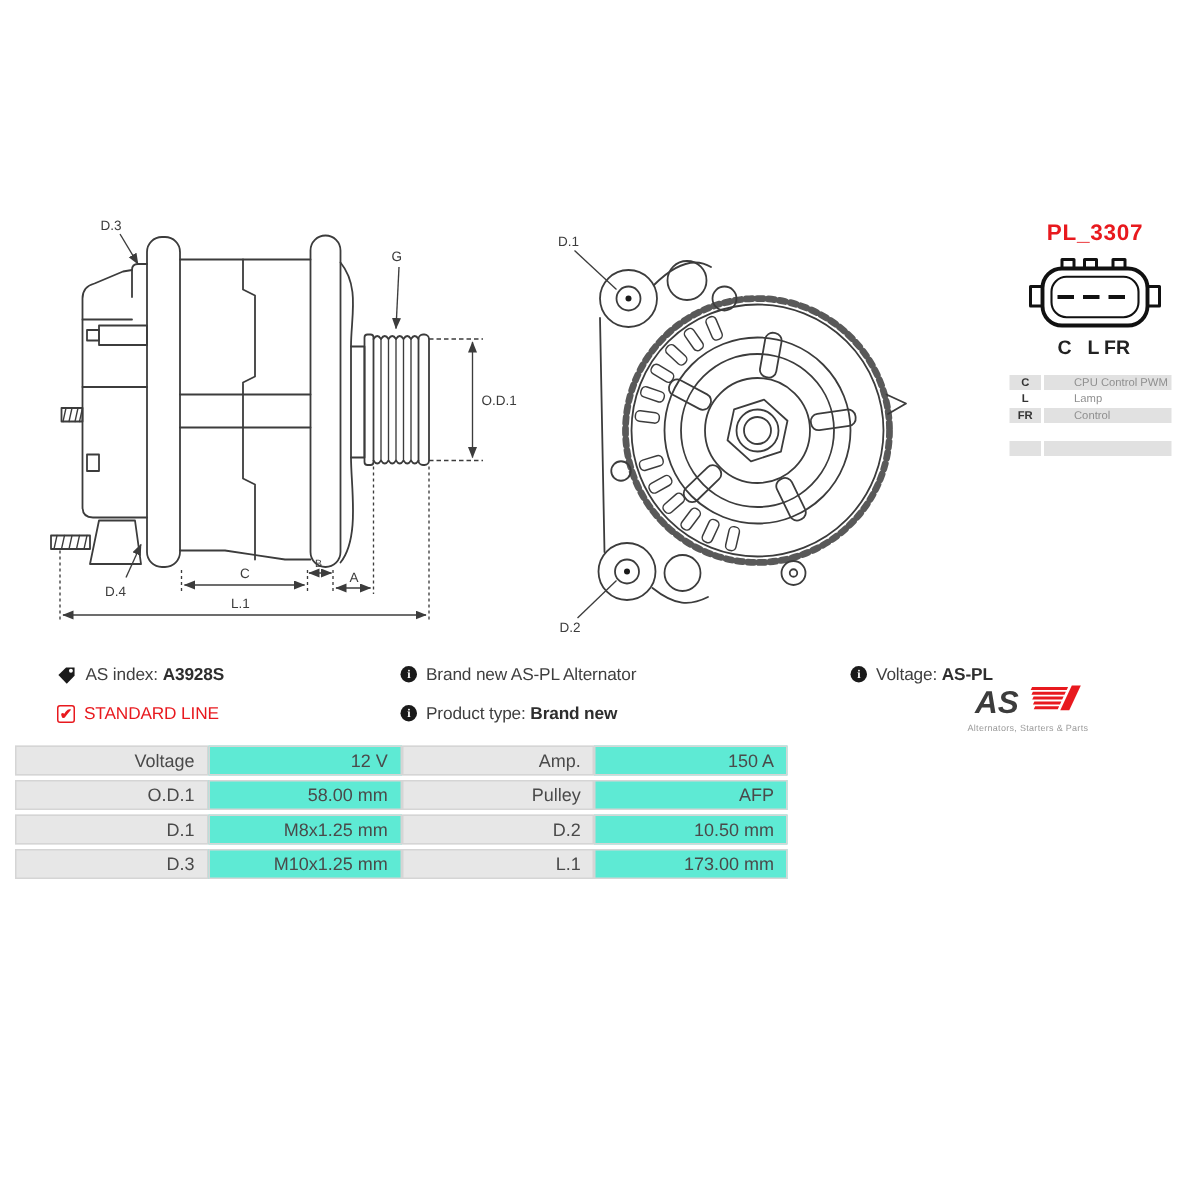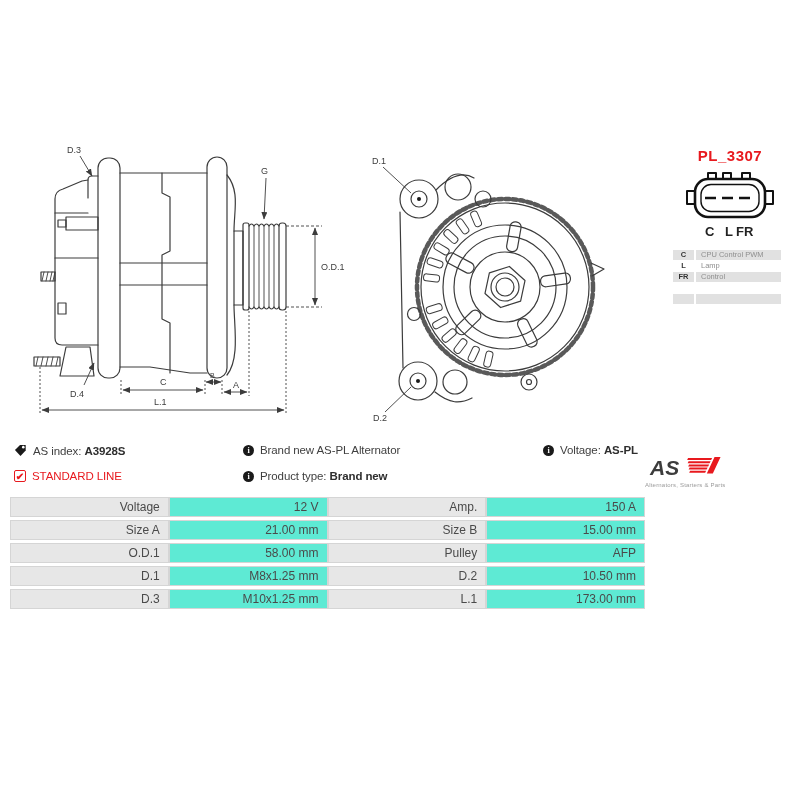--- a/index.html
+++ b/index.html
@@ -17,40 +17,40 @@
   .connector-panel{ position:absolute; left:663px; top:147px; width:134px; }
   .pl-title{ text-align:center; font-size:15px; font-weight:bold; color:var(--accent); letter-spacing:.5px; }
   .connector-svg{ display:block; margin:7px auto 0; }
   .pins-row{ position:relative; height:17px; margin-top:1px; }
   .pins-row span{ position:absolute; font-size:13px; font-weight:600; color:#222; }
   .pin-c{ left:42px; } .pin-l{ left:62px; } .pin-fr{ left:73px; }
   .legend{ margin:9px 0 0 10px; width:108px; }
   .legend-row{ display:flex; height:10px; line-height:10px; margin-bottom:1px; font-size:7.5px; }
   .legend-row:nth-child(odd) .legend-pin, .legend-row:nth-child(odd) .legend-desc{ background:#e1e1e1; }
   .legend-pin{ width:21px; text-align:center; font-weight:bold; color:#333; margin-right:2px; }
-  .legend-desc{ flex:1; padding-left:5px; color:#8f8f8f; }
+  .legend-desc{ flex:1; padding-left:20px; color:#8f8f8f; }
 
   
-  .info-item{ position:absolute; display:flex; align-items:center; gap:6px; font-size:11.5px; color:#3f3f3f; letter-spacing:-.1px; }
+  .info-item{ position:absolute; display:flex; gap:6px; font-size:11.5px; color:#3f3f3f; letter-spacing:-.1px;margin-left:24px; }
   .info-item b{ color:#2e2e2e; }
   .i1{ left:14px; top:444px; } .i2{ left:14px; top:470px; }
   .i3{ left:243px; top:444px; } .i4{ left:243px; top:470px; }
   .i5{ left:543px; top:444px; }
   .red-line{ color:var(--accent); font-weight:normal; }
   .info-icon{ width:11px; height:11px; border-radius:50%; background:#1a1a1a; color:#fff;
     font-size:8px; font-weight:bold; font-family:"Liberation Serif", serif;
     display:inline-flex; align-items:center; justify-content:center; flex:none; }
   .check-box{ width:12px; height:12px; border:1.7px solid var(--accent); border-radius:2px;
     color:var(--accent); font-size:10px; line-height:9px; display:inline-flex; align-items:center;
     justify-content:center; flex:none; font-weight:bold; }
   .logo{ position:absolute; left:645px; top:456px; width:78px; text-align:right; }
   .logo-caption{ font-size:6px; color:#9a9a9a; margin-top:0px; letter-spacing:.2px; white-space:nowrap; }
 
   
-  .spec-table{ position:absolute; left:10px; top:494px; width:635px; border-collapse:separate; border-spacing:0 3px; }
+  .spec-table{ position:absolute; left:10px; top:494px; width:515px; border-collapse:separate; border-spacing:0 3px; }
   .spec-table td{ height:20px; font-size:12px; color:#4a4a4a; text-align:right; padding:0 8px 0 0;
     border:1px solid var(--bordergray); width:25%; }
   .spec-table td.lbl{ background:var(--cellgray); }
   .spec-table td.val{ background:#5eead4; }
 </style>
 </head>
 <body>
 
 <div class="page">
 
@@ -287,26 +287,20 @@
 
   <table class="spec-table">
     <tbody>
         <tr>
           <td class="lbl">Voltage</td>
           <td class="val">12 V</td>
           <td class="lbl">Amp.</td>
           <td class="val">150 A</td>
         </tr>
         <tr>
-          <td class="lbl">Size A</td>
-          <td class="val">21.00 mm</td>
-          <td class="lbl">Size B</td>
-          <td class="val">15.00 mm</td>
-        </tr>
-        <tr>
           <td class="lbl">O.D.1</td>
           <td class="val">58.00 mm</td>
           <td class="lbl">Pulley</td>
           <td class="val">AFP</td>
         </tr>
         <tr>
           <td class="lbl">D.1</td>
           <td class="val">M8x1.25 mm</td>
           <td class="lbl">D.2</td>
           <td class="val">10.50 mm</td>

